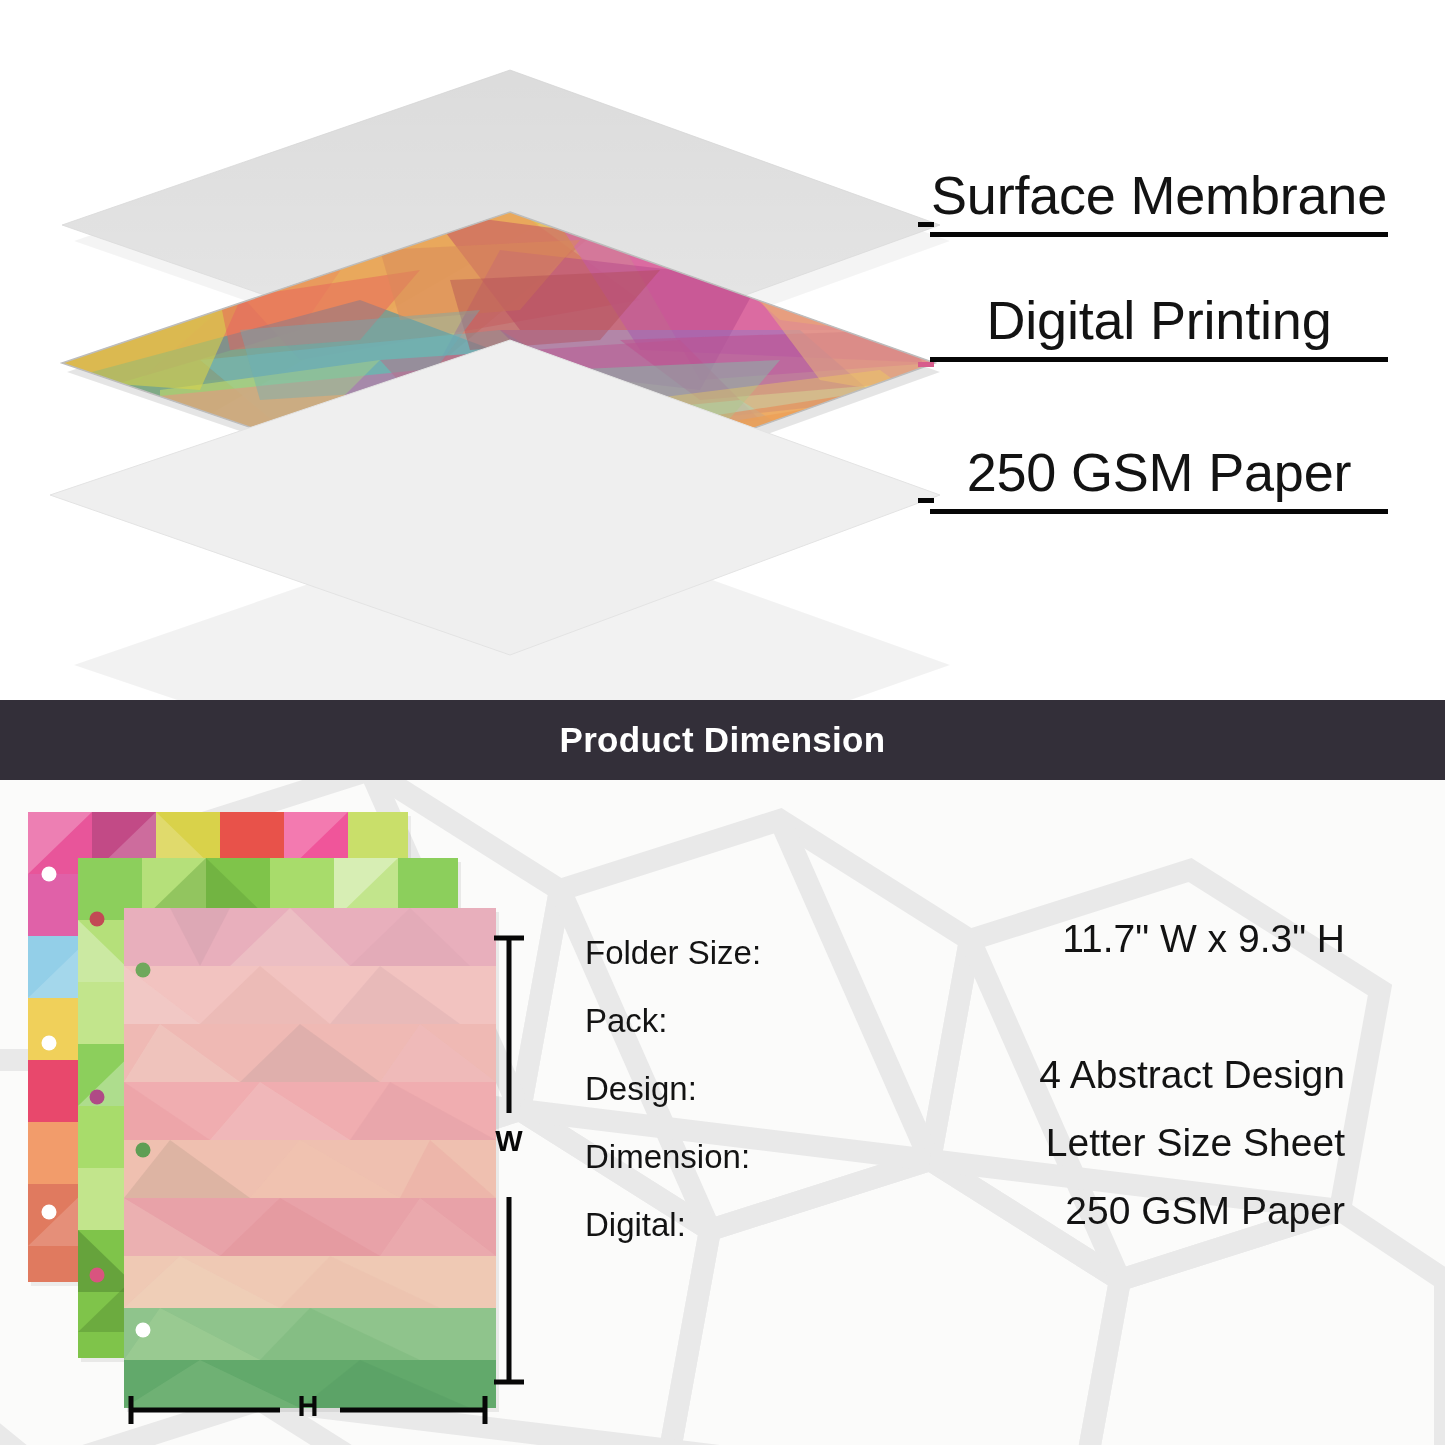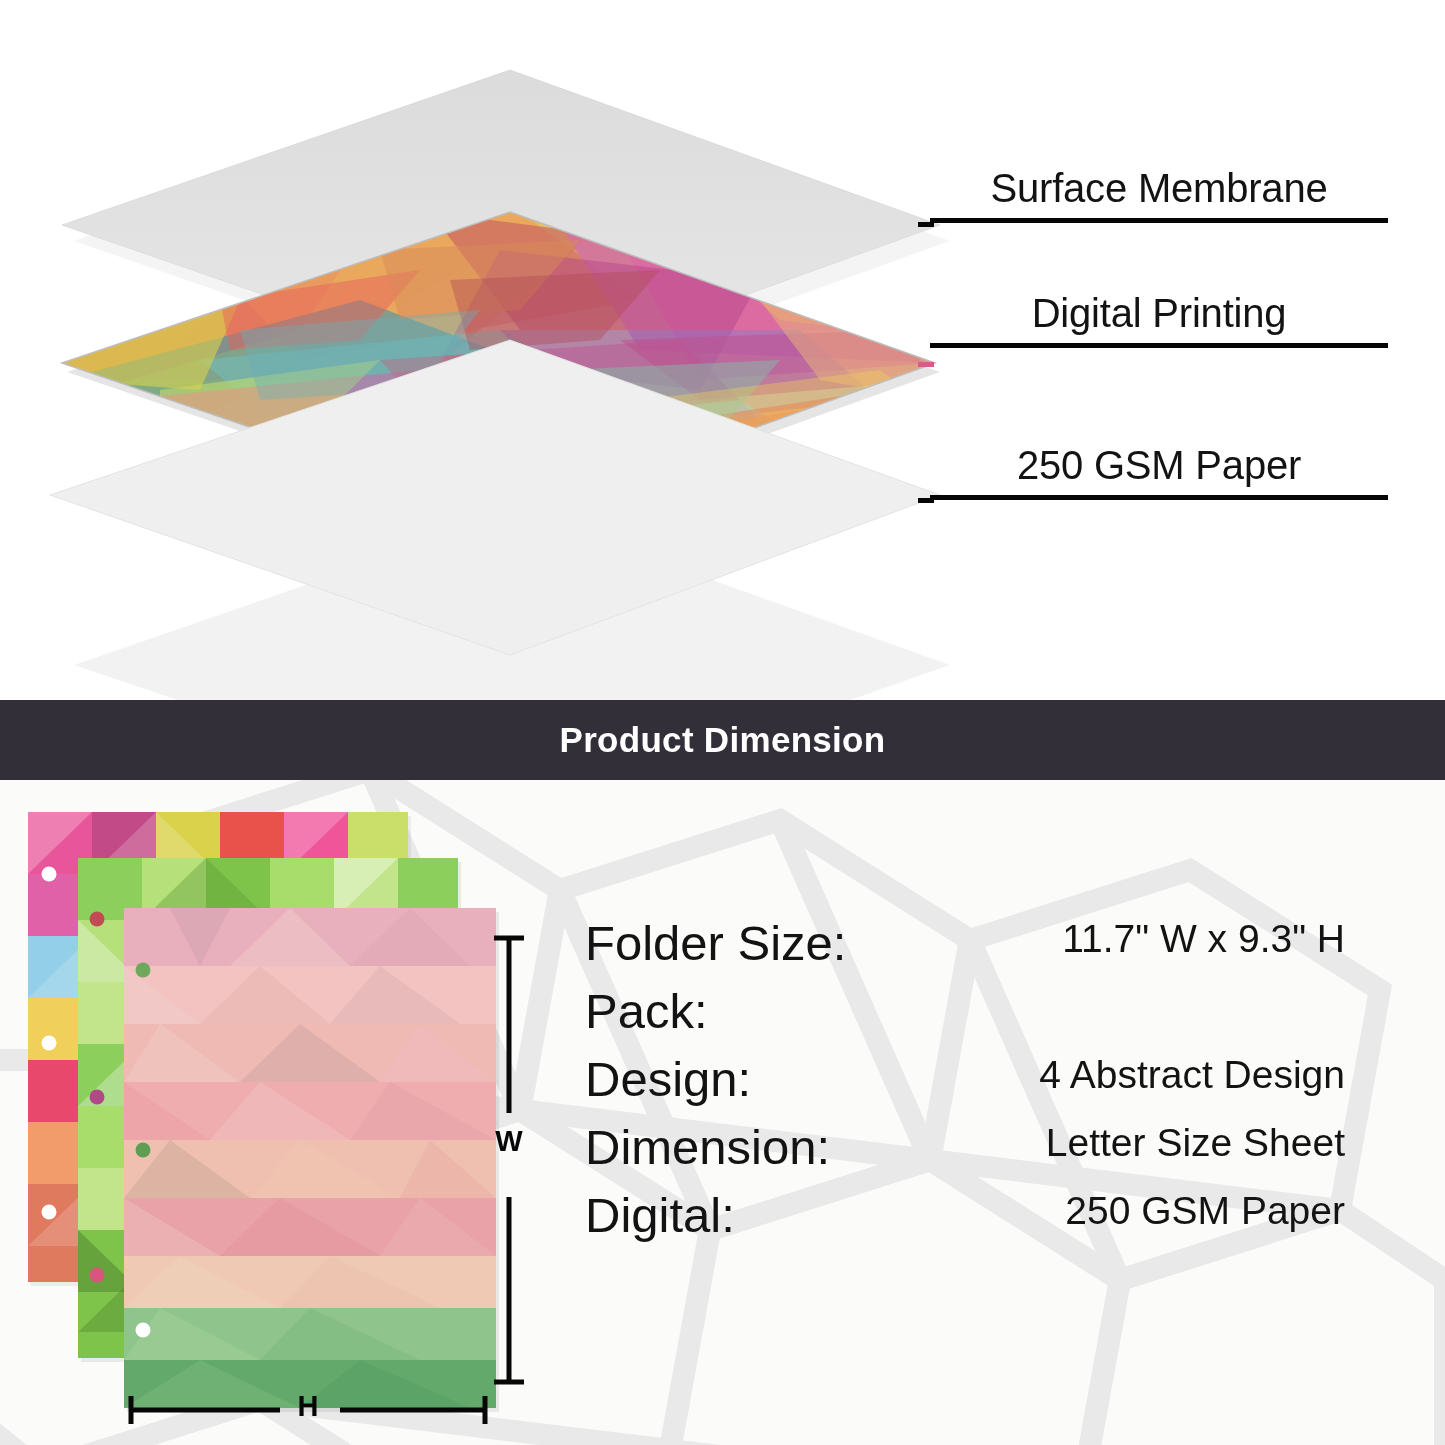--- a/index.html
+++ b/index.html
@@ -34,21 +34,21 @@
   }
   .layer-stage svg { display: block; }
 
   
   .callout {
     position: absolute;
     left: 930px;
     width: 458px;
   }
   .callout .callout-label {
-    font-size: 40px;
+    font-size: 54px;
     font-weight: 400;
     color: #131313;
     text-align: center;
     letter-spacing: -0.2px;
     line-height: 1;
     white-space: nowrap;
   }
   .callout .callout-rule {
     margin-top: 10px;
     height: 5px;
@@ -146,22 +146,22 @@
     top: 125px;
     width: 760px;
   }
   .spec-row {
     position: relative;
     height: 68px;
     line-height: 68px;
   }
   .spec-label {
     position: absolute;
-    left: 0; top: 4px;
-    font-size: 49px;
+    left: 0; top: 14px;
+    font-size: 33px;
     color: #131313;
     white-space: nowrap;
   }
   .spec-value {
     position: absolute;
     right: 0; top: 0;
     font-size: 39px;
     color: #131313;
     white-space: nowrap;
   }

